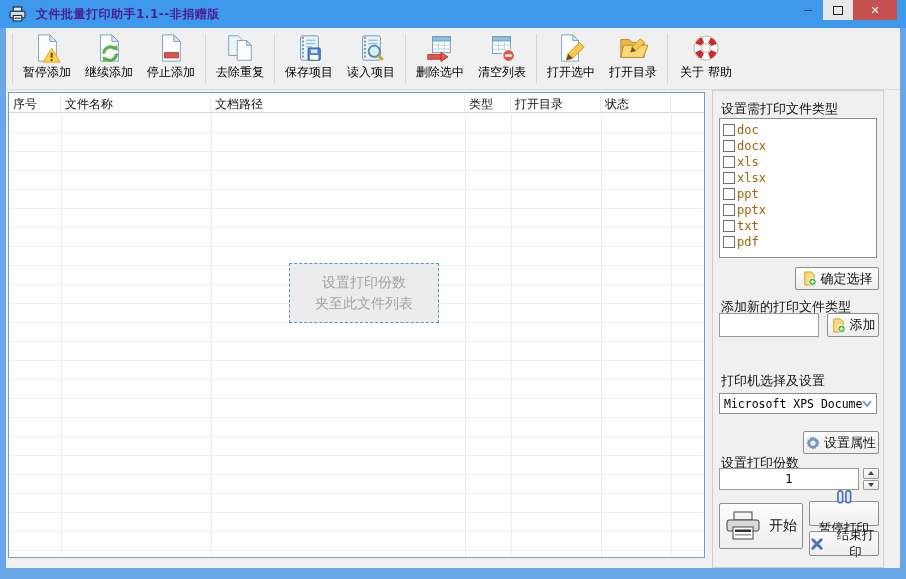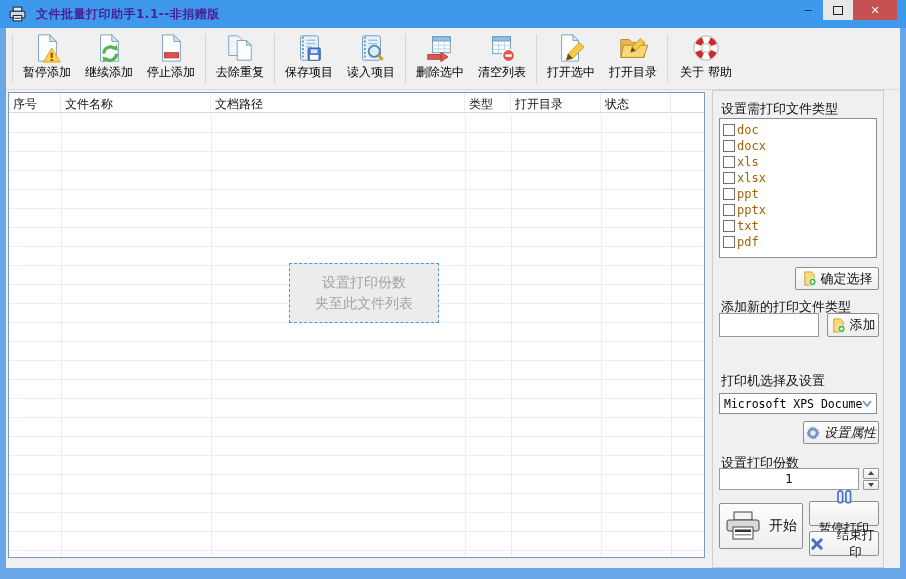--- a/index.html
+++ b/index.html
@@ -102,21 +102,21 @@
   .printer-select {
     position:absolute; left:6px; top:302px; width:158px; height:21px;
     background:#fff; border:1px solid #8e8e8e; display:flex; align-items:center;
     padding:0 4px; cursor:default;
   }
   .printer-name {
     flex:1; font-family:"DejaVu Sans Mono", monospace; font-size:11.5px; color:#000;
     white-space:nowrap; overflow:hidden;
   }
   .chev { width:10px; height:8px; display:inline-flex; }
-  .props-btn { left:90px; top:330px; width:76px; height:23px;font-style:italic; }
+  .props-btn { left:90px; top:340px; width:76px; height:23px; }
   .copies-input {
     position:absolute; left:6px; top:377px; width:140px; height:22px;
     border:1px solid #9a9a9a; background:#fff; text-align:center;
     font-family:inherit; font-size:12px;
   }
   .spinner { position:absolute; left:150px; top:377px; width:16px; height:22px;
     display:flex; flex-direction:column; gap:1px; }
   .spin-btn {
     flex:1; background:linear-gradient(#fdfdfd,#e9e9e9); border:1px solid #9a9a9a; border-radius:1px;
     display:flex; align-items:center; justify-content:center;

